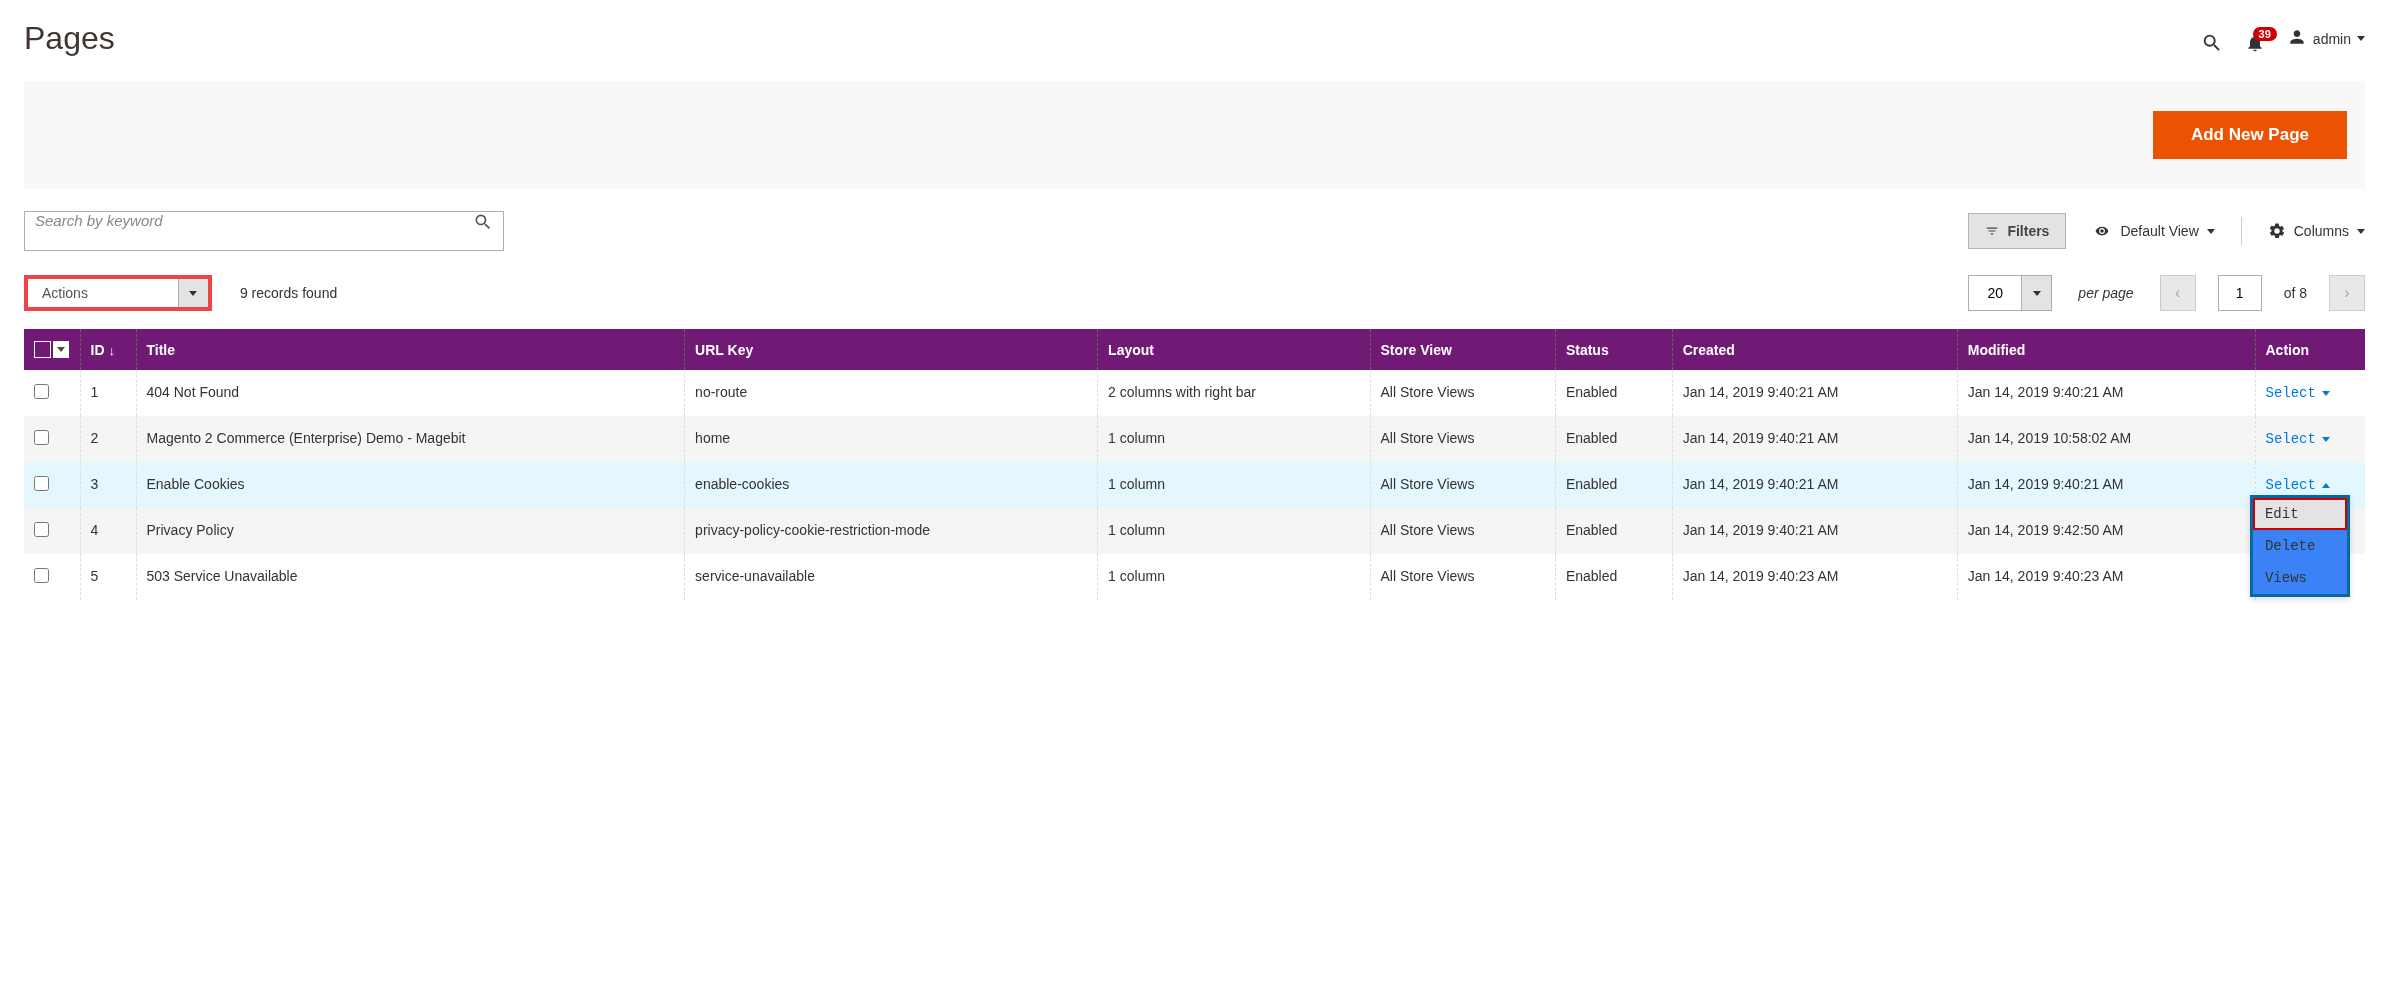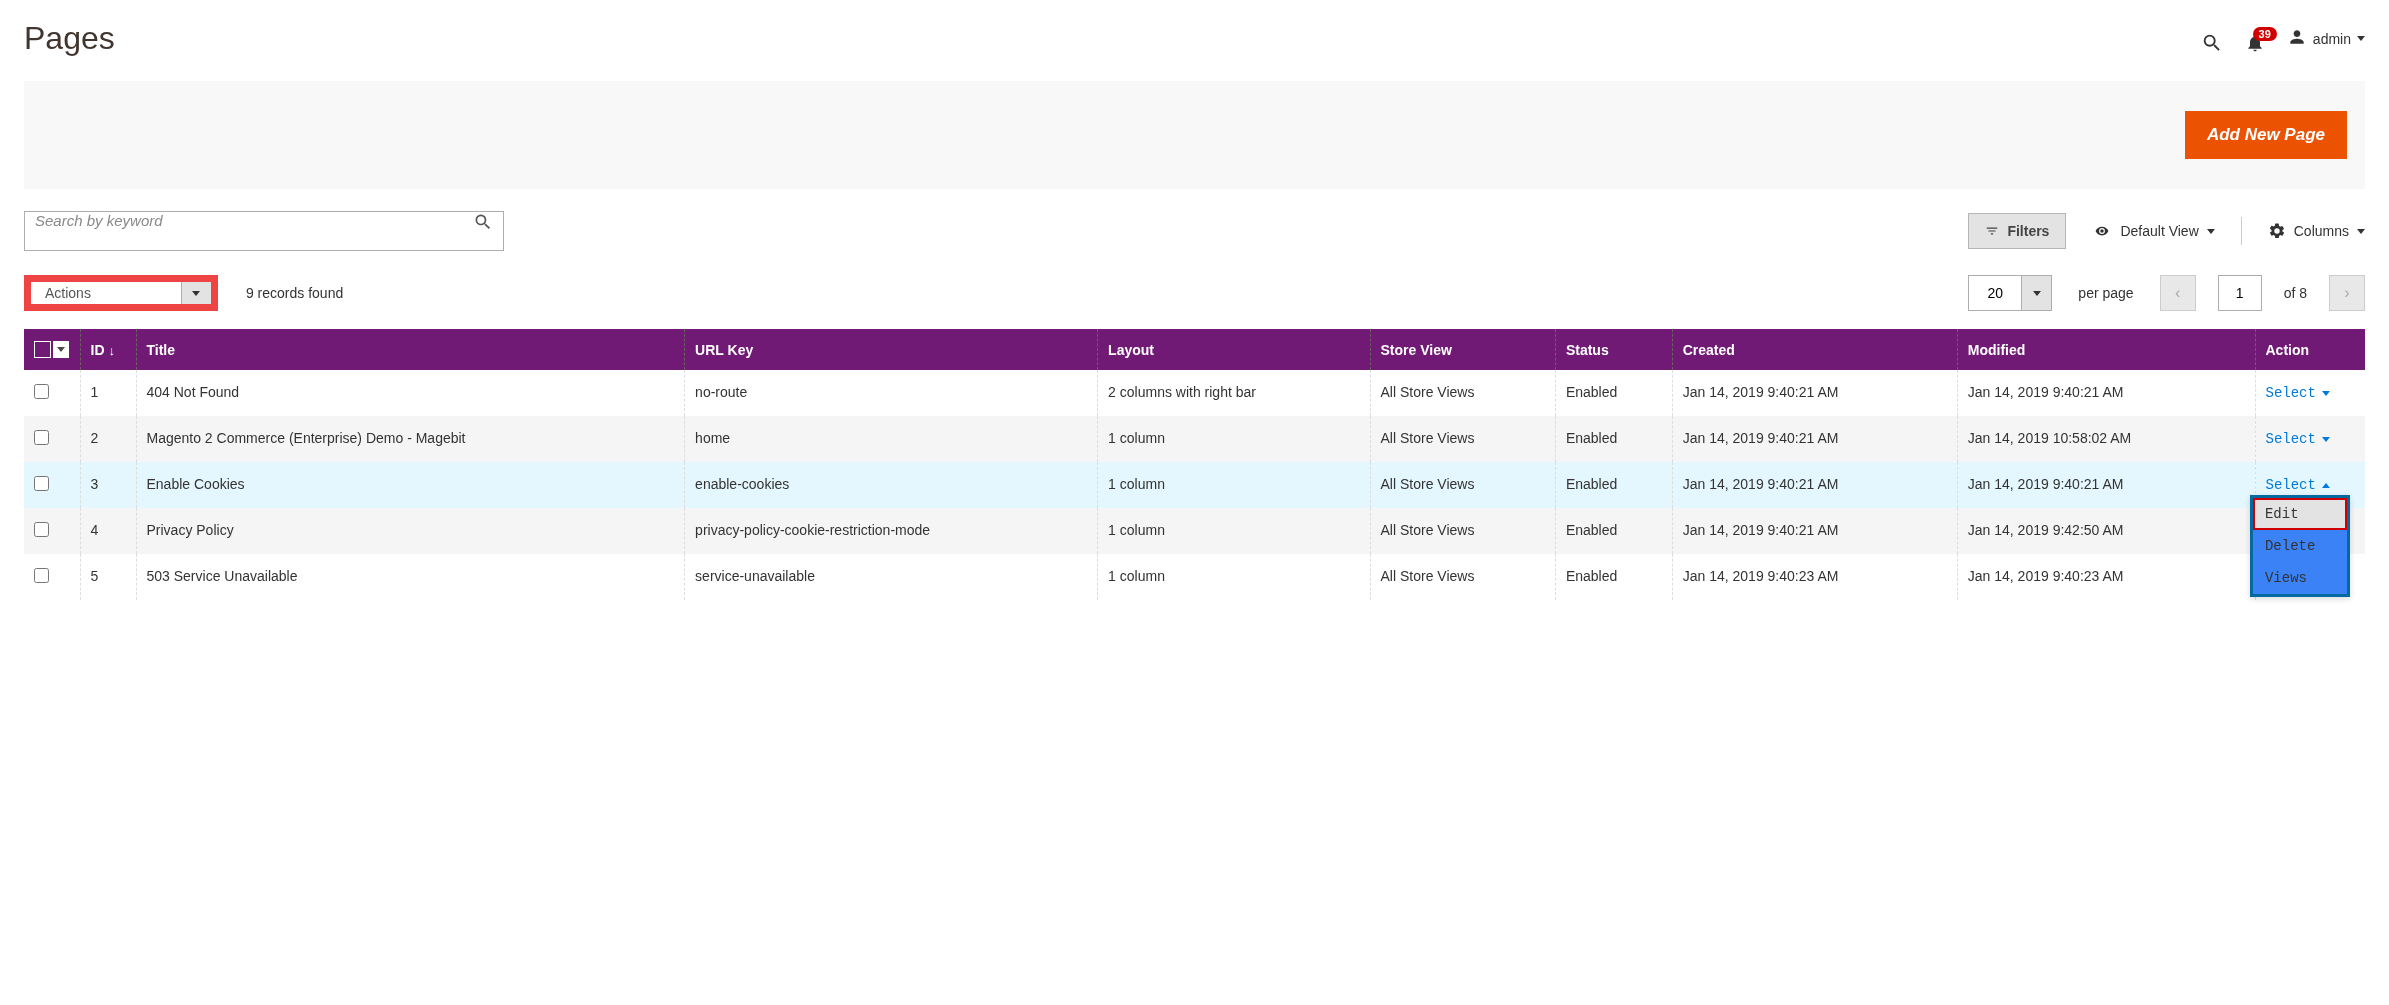--- a/index.html
+++ b/index.html
@@ -7,41 +7,41 @@
 .header { display: flex; align-items: center; justify-content: space-between; padding: 12px 0 24px 0; }
 .page-title { font-size: 32px; font-weight: 400; color: #41362f; }
 .header-right { display: flex; align-items: center; gap: 22px; }
 .icon-btn { cursor: pointer; display: inline-flex; align-items: center; position: relative; margin-top: 8px; }
 .search-ic svg, .bell-ic svg, .user-ic svg { fill: #333; }
 .badge { position: absolute; top: -6px; right: -12px; background: #d10000; color: #fff; border-radius: 10px; font-size: 11px; padding: 1px 6px; font-weight: bold; }
 .user-block { display: flex; align-items: center; gap: 6px; cursor: pointer; }
 .user-name { font-size: 14px; color: #333; }
 .caret-down { width: 0; height: 0; border-left: 4px solid transparent; border-right: 4px solid transparent; border-top: 5px solid #333; }
 .toolbar-strip { background: #f8f8f8; padding: 30px 18px; display: flex; justify-content: flex-end; margin-bottom: 22px; }
-.btn-primary { background: #eb5202; color: #fff; border: none; padding: 14px 22px; font-size: 17px; cursor: pointer; font-weight: 600; font-style: italic; }
+.btn-primary { background: #eb5202; color: #fff; border: none; padding: 14px 38px; font-size: 17px; cursor: pointer; font-weight: 600; }
 .controls-row { display: flex; align-items: center; justify-content: space-between; margin-bottom: 18px; }
 .search-wrap { display: flex; align-items: flex-start; border: 1px solid #adadad; width: 480px; height: 40px; padding: 0 10px; }
 .search-input { border: none; outline: none; flex: 1; font-size: 15px; font-style: italic; color: #777; }
 .search-input::placeholder { color: #888; font-style: italic; }
 .search-go { cursor: pointer; }
 .right-controls { display: flex; align-items: center; gap: 26px; }
 .filters-btn { background: #e3e3e3; border: 1px solid #b5b5b5; padding: 9px 16px; display: flex; align-items: center; gap: 8px; cursor: pointer; font-size: 14px; font-weight: 600; color: #444; }
 .control-link { display: flex; align-items: center; gap: 8px; cursor: pointer; font-size: 14px; color: #333; }
 .divider { width: 1px; height: 28px; background: #ccc; }
 .row2 { display: flex; align-items: center; justify-content: space-between; margin-bottom: 12px; }
 .row2-left { display: flex; align-items: center; gap: 28px; }
-.actions-dd { display: flex; align-items: center; border: 7px solid #ef4444; height: 36px; }
+.actions-dd { display: flex; align-items: center; border: 4px solid #ef4444; height: 36px; }
 .actions-label { padding: 0 90px 0 14px; font-size: 14px; color: #555; }
 .actions-caret { background: #e3e3e3; border-left: 1px solid #adadad; width: 30px; height: 100%; display: flex; align-items: center; justify-content: center; cursor: pointer; }
 .records { font-size: 14px; color: #333; }
 .row2-right { display: flex; align-items: center; gap: 14px; }
 .pp-input { border: 1px solid #adadad; width: 54px; height: 36px; text-align: center; font-size: 14px; }
 .pp-caret { background: #e3e3e3; border: 1px solid #adadad; border-left: none; width: 30px; height: 36px; display: flex; align-items: center; justify-content: center; cursor: pointer; }
 .pp-block { display:flex; align-items:center;border-radius:17px; }
-.pp-text { font-size: 14px; color: #333; margin: 16px 12px; }
+.pp-text { font-size: 14px; color: #333; margin: 16px 12px; font-style: italic; }
 .pg-btn { width: 36px; height: 36px; background: #e8e8e8; border: 1px solid #ccc; display: flex; align-items: center; justify-content: center; cursor: pointer; color: #aaa; font-size: 16px; }
 .pg-input { border: 1px solid #adadad; width: 44px; height: 36px; text-align: center; font-size: 14px; margin: 0 8px; }
 table { width: 100%; border-collapse: collapse; }
 thead th { background: #701a75; color: #fff; text-align: left; padding: 12px 10px; font-weight: 600; font-size: 14px; border-right: 1px dashed #6a635c; }
 thead th:last-child { border-right: none; }
 tbody td { padding: 14px 10px; font-size: 14px; color: #333; border-right: 1px dashed #ddd; vertical-align: top; }
 tbody td:last-child { border-right: none; }
 tbody tr:nth-child(even) { background: #f5f5f5; }
 tbody tr.highlight { background: #e5f7fe !important; }
 .chk { width: 15px; height: 15px; }

